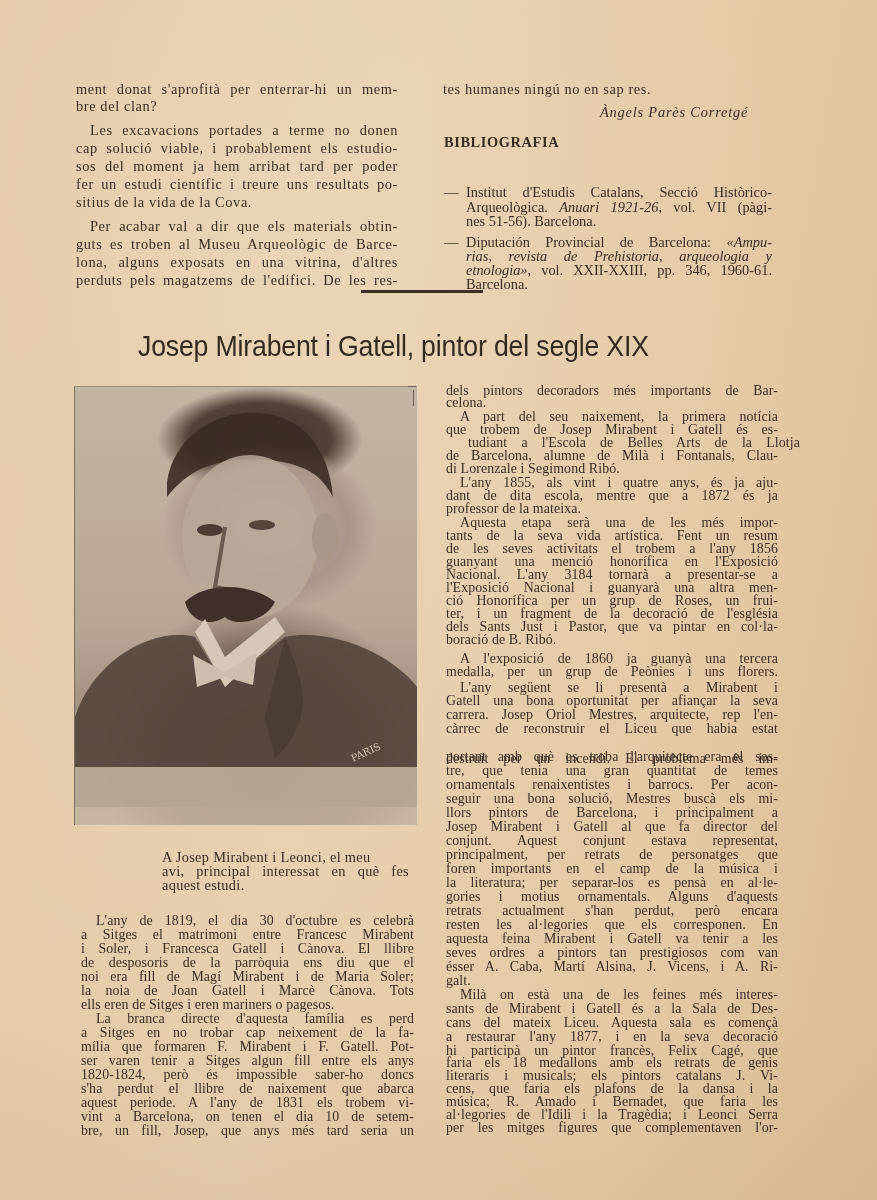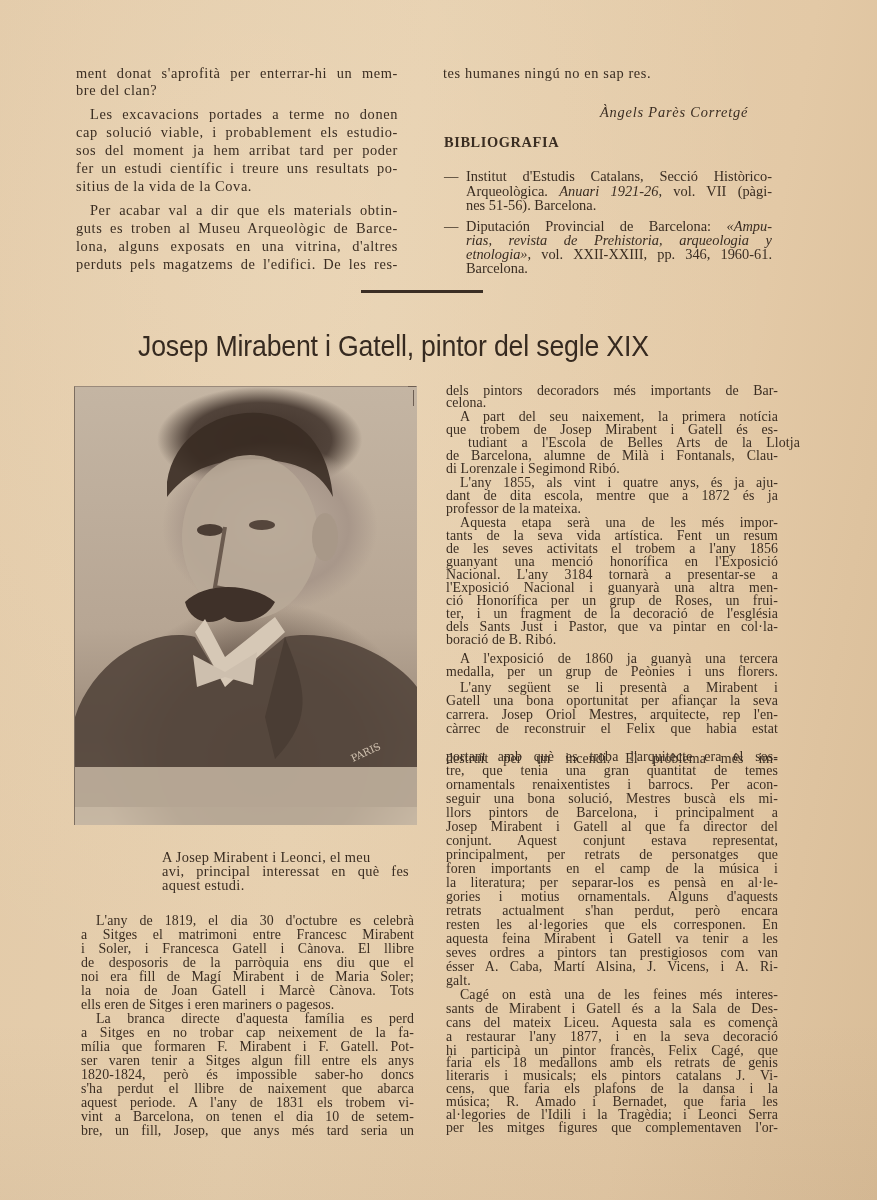--- a/index.html
+++ b/index.html
@@ -12,21 +12,21 @@
   .page-shade {
     position: absolute; inset: 0; pointer-events: none;
     background:
       radial-gradient(ellipse at 30% 20%, rgba(255,245,225,0.18), transparent 60%),
       linear-gradient(to bottom, rgba(0,0,0,0) 85%, rgba(120,90,60,0.06) 100%);
   }
   .line {
     position: absolute; white-space: nowrap; font-size: 14.2px; line-height: 16px;
     letter-spacing: 0.15px;
   }
-  .top .line { font-size: 14.4px; letter-spacing: 0.6px; }
+  .top .line { font-size: 14.4px; letter-spacing: 0.6px; margin-top: 16px; }
   .dense .line { font-size: 13.9px; letter-spacing: 0.1px; line-height: 14px; transform: scaleY(1.02); }
   .just { text-align: justify; text-align-last: justify; }
   .ital { font-style: italic; }
   .sig { position: absolute; font-style: italic; font-size: 14.4px; letter-spacing: 0.8px; }
   .heading { position: absolute; font-size: 14.4px; letter-spacing: 0.6px; font-weight: bold; }
   .rule {
     position: absolute; left: 361px; top: 290px; width: 122px; height: 3px;
     background: #3b2e24;
   }
   .title {
@@ -172,40 +172,40 @@
   <div class="line just" style="left:446px;top:581px;width:332px">l'Exposició Nacional i guanyarà una altra men-</div>
   <div class="line just" style="left:446px;top:594px;width:332px">ció Honorífica per un grup de Roses, un frui-</div>
   <div class="line just" style="left:446px;top:607px;width:332px">ter, i un fragment de la decoració de l'església</div>
   <div class="line just" style="left:446px;top:620px;width:332px">dels Sants Just i Pastor, que va pintar en col·la-</div>
   <div class="line" style="left:446px;top:633px">boració de B. Ribó.</div>
   <div class="line just" style="left:460px;top:652px;width:318px">A l'exposició de 1860 ja guanyà una tercera</div>
   <div class="line just" style="left:446px;top:665px;width:332px">medalla, per un grup de Peònies i uns florers.</div>
   <div class="line just" style="left:460px;top:681px;width:318px">L'any següent se li presentà a Mirabent i</div>
   <div class="line just" style="left:446px;top:694px;width:332px">Gatell una bona oportunitat per afiançar la seva</div>
   <div class="line just" style="left:446px;top:708px;width:332px">carrera. Josep Oriol Mestres, arquitecte, rep l'en-</div>
-  <div class="line just" style="left:446px;top:722px;width:332px">càrrec de reconstruir el Felix que habia estat</div>
+  <div class="line just" style="left:446px;top:722px;width:332px">càrrec de reconstruir el Liceu que habia estat</div>
   <div class="line just" style="left:446px;top:752px;width:332px">destruït per un incendi. El problema més im-</div>
   <div class="line just" style="left:446px;top:750px;width:332px">portant amb què es troba l'arquitecte era el sos-</div>
   <div class="line just" style="left:446px;top:764px;width:332px">tre, que tenia una gran quantitat de temes</div>
   <div class="line just" style="left:446px;top:778px;width:332px">ornamentals renaixentistes i barrocs. Per acon-</div>
   <div class="line just" style="left:446px;top:792px;width:332px">seguir una bona solució, Mestres buscà els mi-</div>
   <div class="line just" style="left:446px;top:806px;width:332px">llors pintors de Barcelona, i principalment a</div>
   <div class="line just" style="left:446px;top:820px;width:332px">Josep Mirabent i Gatell al que fa director del</div>
   <div class="line just" style="left:446px;top:834px;width:332px">conjunt. Aquest conjunt estava representat,</div>
   <div class="line just" style="left:446px;top:848px;width:332px">principalment, per retrats de personatges que</div>
   <div class="line just" style="left:446px;top:862px;width:332px">foren importants en el camp de la música i</div>
   <div class="line just" style="left:446px;top:876px;width:332px">la literatura; per separar-los es pensà en al·le-</div>
   <div class="line just" style="left:446px;top:890px;width:332px">gories i motius ornamentals. Alguns d'aquests</div>
   <div class="line just" style="left:446px;top:904px;width:332px">retrats actualment s'han perdut, però encara</div>
   <div class="line just" style="left:446px;top:918px;width:332px">resten les al·legories que els corresponen. En</div>
   <div class="line just" style="left:446px;top:932px;width:332px">aquesta feina Mirabent i Gatell va tenir a les</div>
   <div class="line just" style="left:446px;top:946px;width:332px">seves ordres a pintors tan prestigiosos com van</div>
   <div class="line just" style="left:446px;top:960px;width:332px">ésser A. Caba, Martí Alsina, J. Vicens, i A. Ri-</div>
   <div class="line" style="left:446px;top:974px">galt.</div>
-  <div class="line just" style="left:460px;top:988px;width:318px">Cagé on està una de les feines més interes-</div>
+  <div class="line just" style="left:460px;top:988px;width:318px">Milà on està una de les feines més interes-</div>
   <div class="line just" style="left:446px;top:1002px;width:332px">sants de Mirabent i Gatell és a la Sala de Des-</div>
   <div class="line just" style="left:446px;top:1016px;width:332px">cans del mateix Liceu. Aquesta sala es començà</div>
   <div class="line just" style="left:446px;top:1030px;width:332px">a restaurar l'any 1877, i en la seva decoració</div>
   <div class="line just" style="left:446px;top:1044px;width:332px">hi participà un pintor francès, Felix Cagé, que</div>
   <div class="line just" style="left:446px;top:1056px;width:332px">faria els 18 medallons amb els retrats de genis</div>
   <div class="line just" style="left:446px;top:1069px;width:332px">literaris i musicals; els pintors catalans J. Vi-</div>
   <div class="line just" style="left:446px;top:1082px;width:332px">cens, que faria els plafons de la dansa i la</div>
   <div class="line just" style="left:446px;top:1095px;width:332px">música; R. Amado i Bernadet, que faria les</div>
   <div class="line just" style="left:446px;top:1108px;width:332px">al·legories de l'Idili i la Tragèdia; i Leonci Serra</div>
   <div class="line just" style="left:446px;top:1121px;width:332px">per les mitges figures que complementaven l'or-</div>

